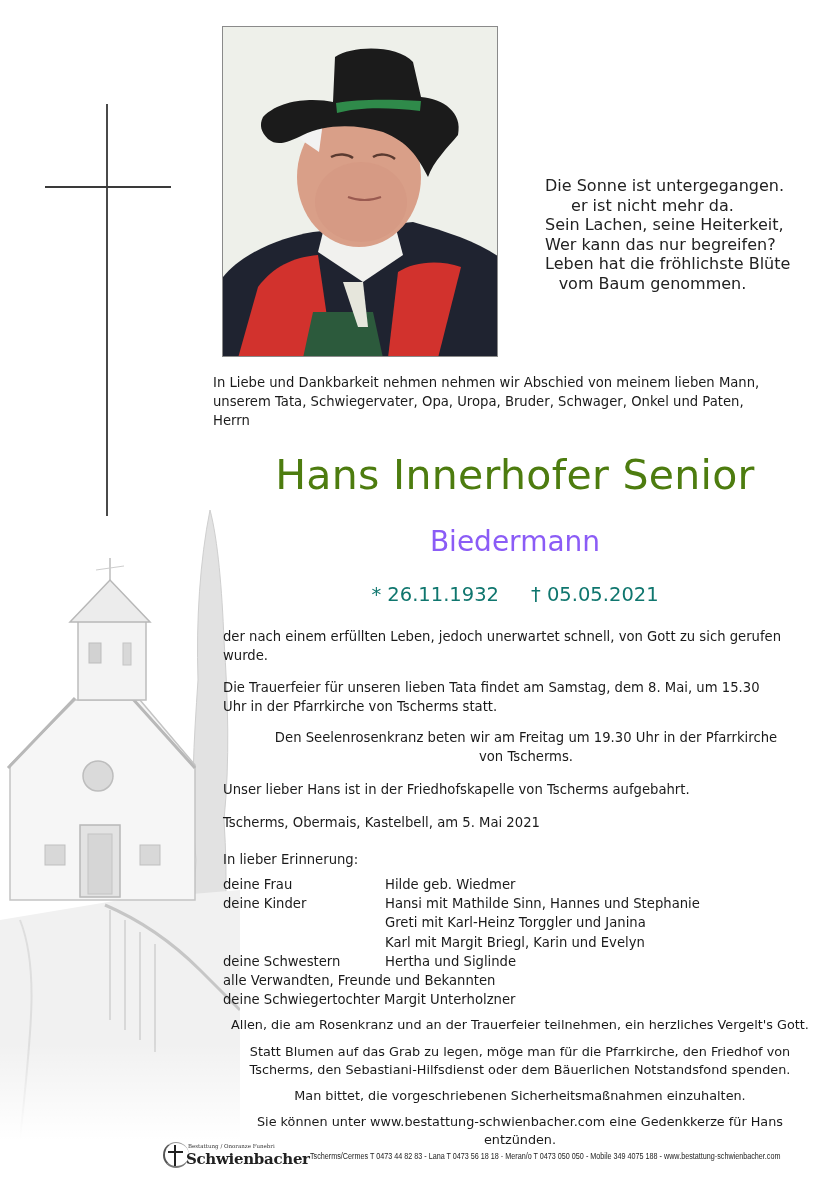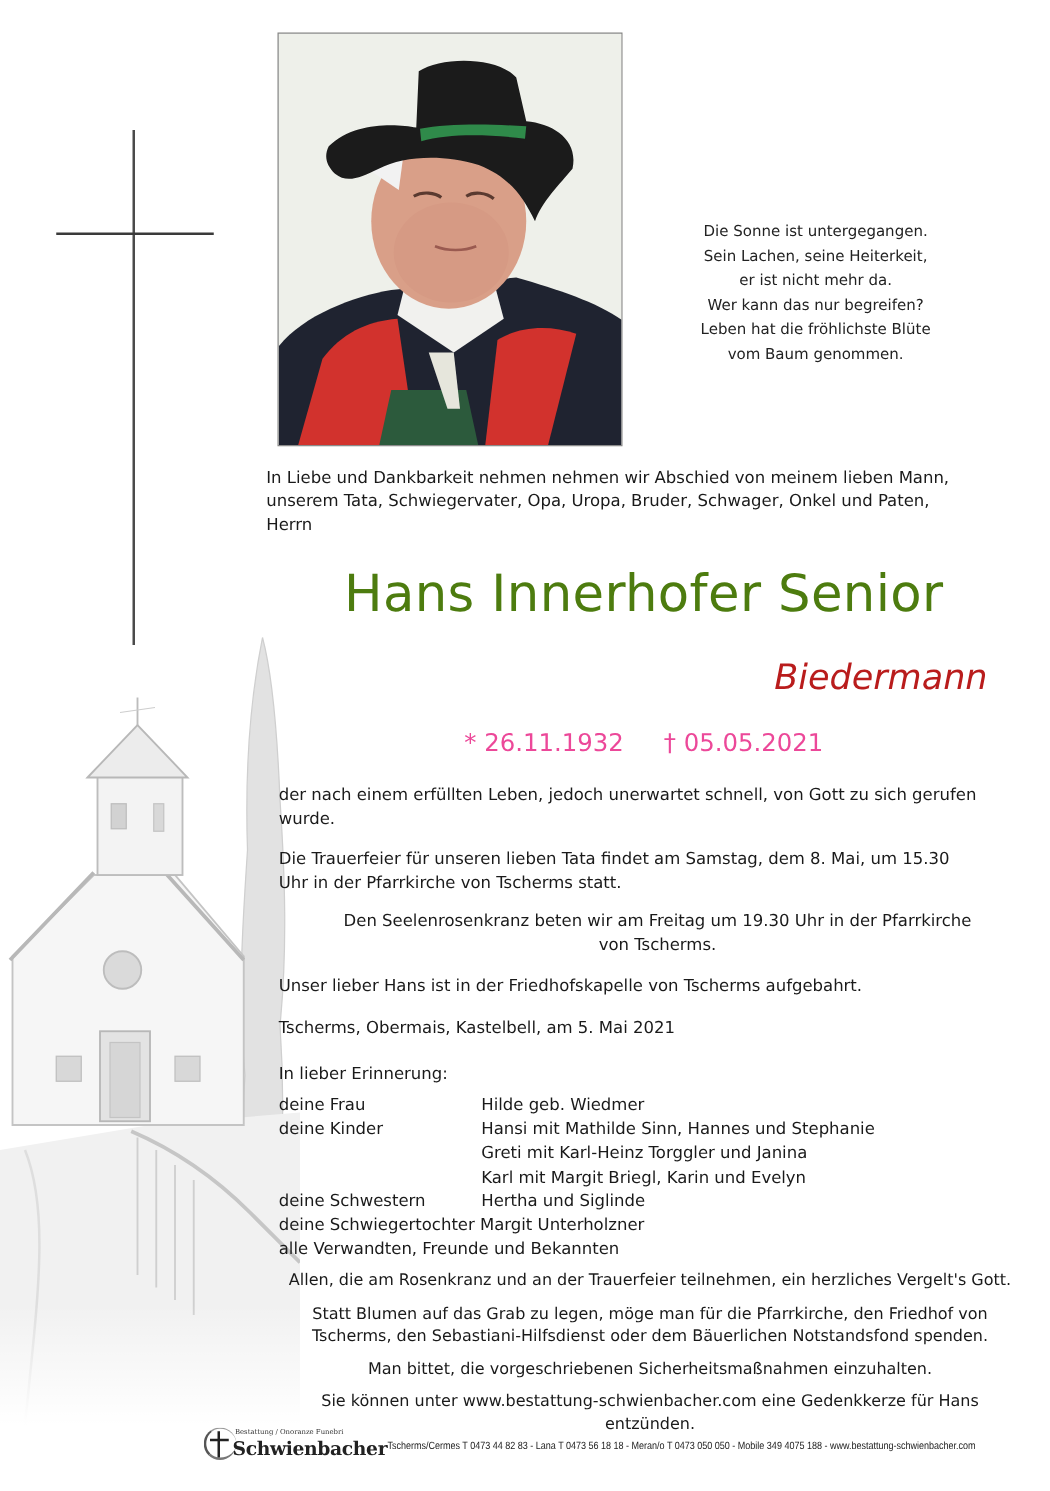--- a/index.html
+++ b/index.html
@@ -14,31 +14,31 @@
   .cross-v { left: 106px; top: 104px; width: 2px; height: 412px; background: #4a4a4a; }
   .cross-h { left: 45px; top: 186px; width: 126px; height: 2px; background: #3a3a3a; }
 
   
   .portrait { left: 222px; top: 26px; width: 276px; height: 331px;
               border: 1px solid #8a8a8a; box-sizing: border-box; overflow: hidden;
               background: #eef0ec; }
 
   
   .poem { left: 545px; top: 176px; width: 215px; text-align: center;
-          font-size: 12px; line-height: 19.6px; color: #222; }
+          font-size: 16px; line-height: 19.6px; color: #222; }
   .poem div { white-space: nowrap; }
 
   .intro { left: 213px; top: 373px; width: 600px; font-size: 13.2px; line-height: 19.2px; }
 
   .name { left: 240px; top: 448px; width: 550px; text-align: center;
           font-size: 41px; line-height: 54px; color: #4d7c0f; letter-spacing: 0.3px; }
-  .alias { left: 240px; top: 522px; width: 550px; text-align: right;
-           font-size: 28px; line-height: 40px; color: #b91c1c; font-style: italic; }
+  .alias { left: 240px; top: 522px; width: 550px; text-align: center;
+           font-size: 28px; line-height: 40px; color: #8b5cf6; }
   .dates { left: 240px; top: 580px; width: 550px; text-align: center;
-           font-size: 19.5px; line-height: 30px; color: #ec4899; }
+           font-size: 19.5px; line-height: 30px; color: #0f766e; }
   .dates span { display: inline-block; }
   .dates .gap { width: 32px; }
 
   .body-p { left: 223px; width: 600px; font-size: 13.2px; line-height: 19.2px; }
 
   .mem-title { left: 223px; top: 850px; font-size: 13.2px; line-height: 19px; }
   .fam { left: 223px; top: 875px; width: 560px; font-size: 13.2px; line-height: 19.2px; }
   .fam .row { display: flex; white-space: nowrap; }
   .fam .rel { width: 162px; flex: none; }
   .fam .names { flex: 1; }
@@ -126,22 +126,22 @@
     <path d="M74 110 C78 95 90 90 100 95 L96 125 Z" fill="#f2f2f2"></path>
     <path d="M190 100 C200 100 205 112 200 125 L188 118 Z" fill="#e8e8e8"></path>
 
     <path d="M40 90 C60 70 95 72 110 75 L112 30 C130 18 175 18 190 35 L198 70 C220 72 240 85 235 108 C225 120 210 135 205 150 C195 130 185 115 160 105 C130 96 100 98 80 108 C65 115 55 120 45 112 C38 105 36 98 40 90 Z" fill="#1b1b1b"></path>
     <path d="M113 76 C135 72 165 72 198 74 L197 84 C165 80 135 80 114 86 Z" fill="#2f8a4a"></path>
   </svg>
 </div>
 
 <div class="abs poem">
   <div>Die Sonne ist untergegangen.</div>
+  <div>er ist nicht mehr da.</div>
   <div>Sein Lachen, seine Heiterkeit,</div>
-  <div>er ist nicht mehr da.</div>
   <div>Wer kann das nur begreifen?</div>
   <div>Leben hat die fröhlichste Blüte</div>
   <div>vom Baum genommen.</div>
 </div>
 
 <div class="abs intro">
   <div>In Liebe und Dankbarkeit nehmen nehmen wir Abschied von meinem lieben Mann,</div>
   <div>unserem Tata, Schwiegervater, Opa, Uropa, Bruder, Schwager, Onkel und Paten,</div>
   <div>Herrn</div>
 </div>
@@ -186,22 +186,22 @@
     <span class="names">Greti mit Karl-Heinz Torggler und Janina</span>
   </div>
   <div class="row">
     <span class="rel"></span>
     <span class="names">Karl mit Margit Briegl, Karin und Evelyn</span>
   </div>
   <div class="row">
     <span class="rel">deine Schwestern</span>
     <span class="names">Hertha und Siglinde</span>
   </div>
+  <div class="full">alle Verwandten, Freunde und Bekannten</div>
   <div class="full">deine Schwiegertochter Margit Unterholzner</div>
-  <div class="full">alle Verwandten, Freunde und Bekannten</div>
 </div>
 
 <div class="abs center-p" style="top:1016px;">
   <div>Allen, die am Rosenkranz und an der Trauerfeier teilnehmen, ein herzliches Vergelt's Gott.</div>
 </div>
 <div class="abs center-p" style="top:1043px;">
   <div>Statt Blumen auf das Grab zu legen, möge man für die Pfarrkirche, den Friedhof von</div>
   <div>Tscherms, den Sebastiani-Hilfsdienst oder dem Bäuerlichen Notstandsfond spenden.</div>
 </div>
 <div class="abs center-p" style="top:1087px;">

